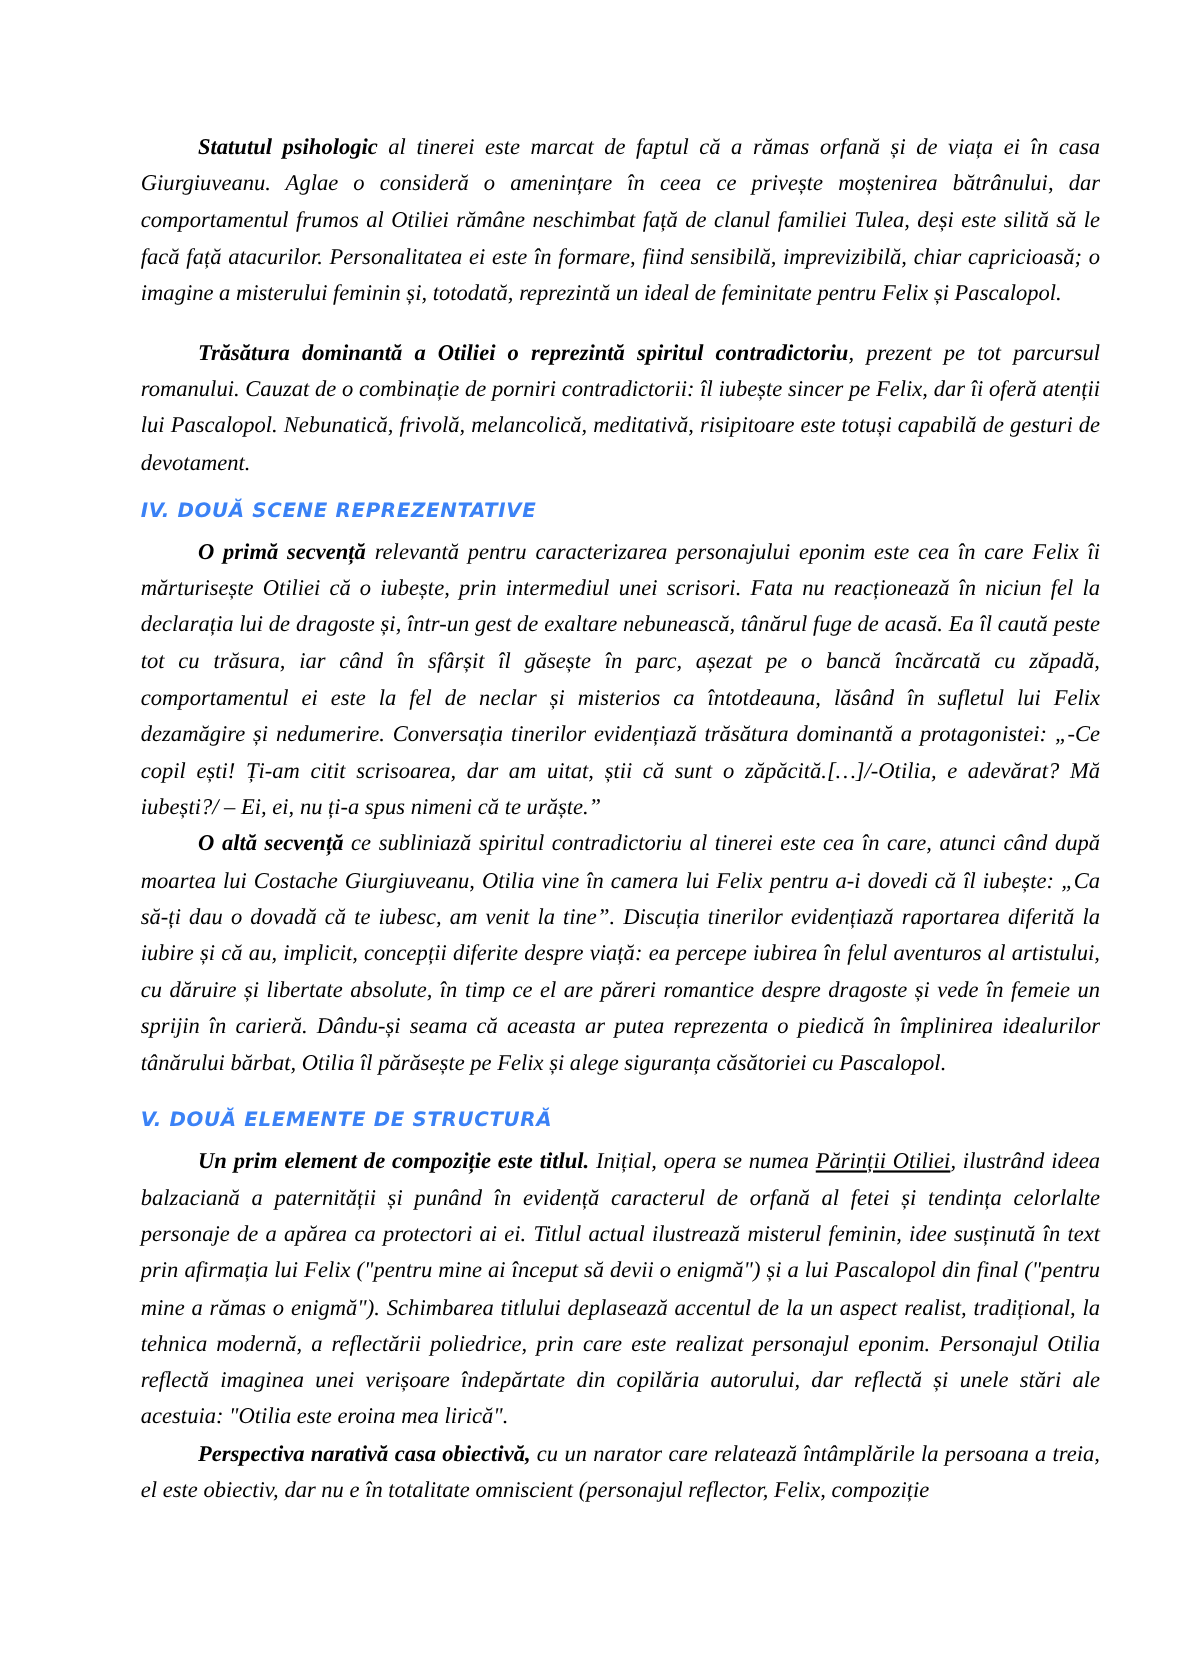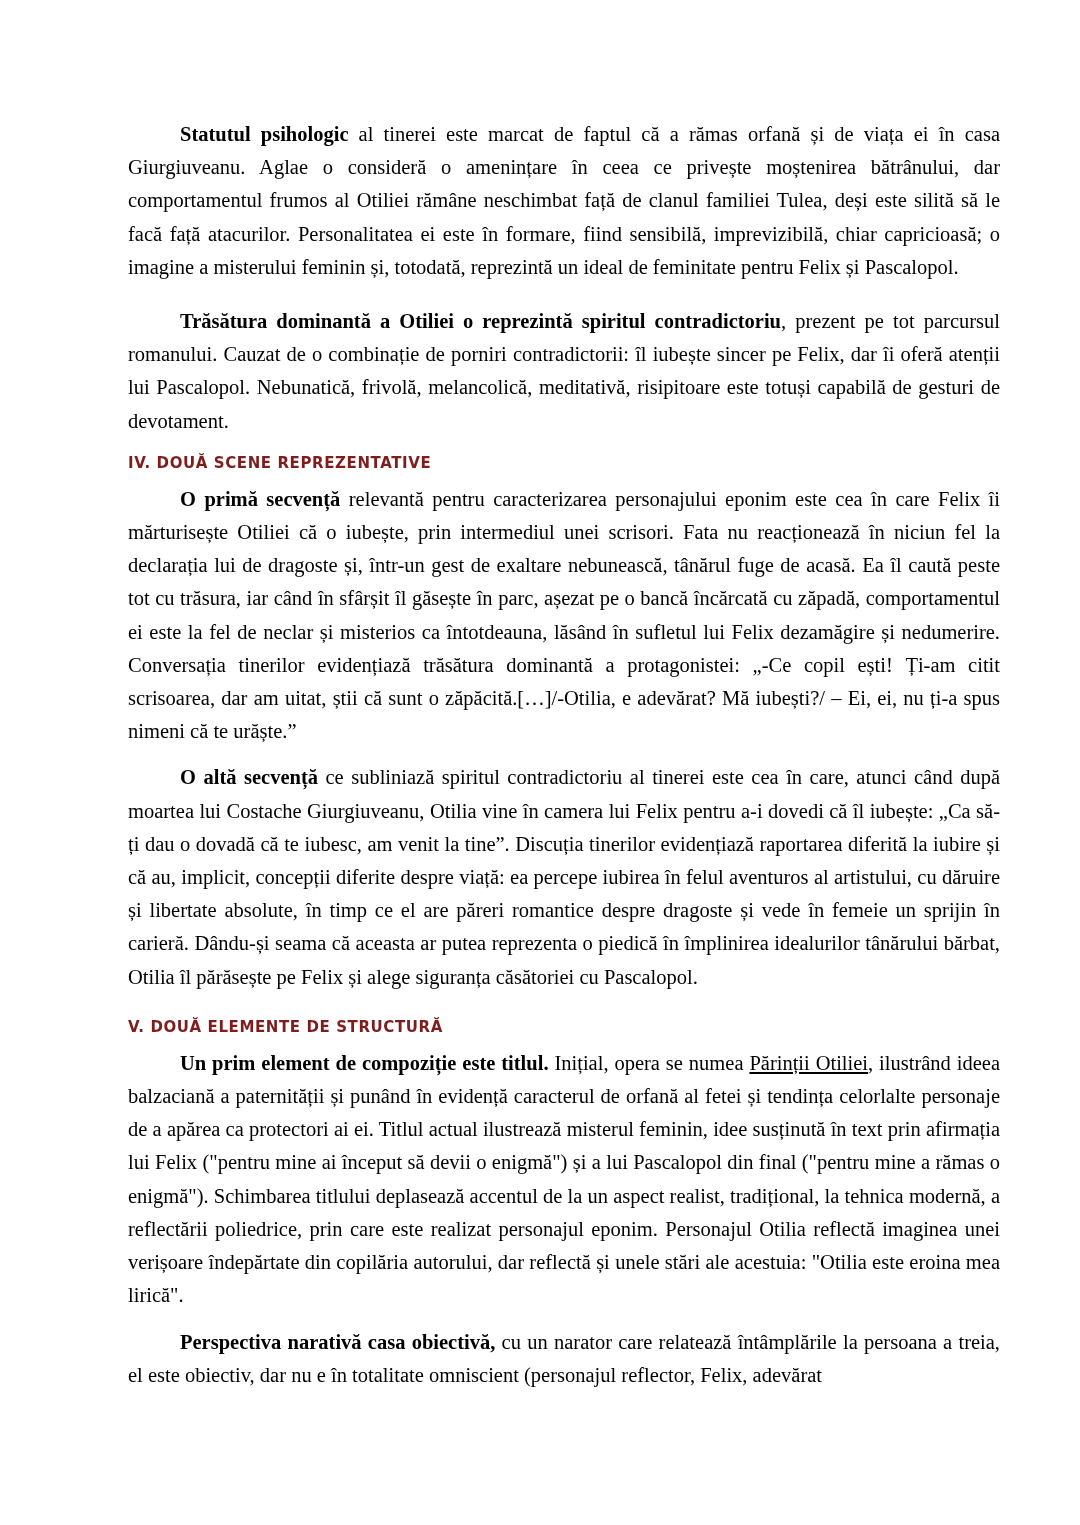--- a/index.html
+++ b/index.html
@@ -11,20 +11,21 @@
     position: relative;
     width: 1080px;
     height: 1525px;
     background: #ffffff;
     box-sizing: border-box;
     padding: 118px 80px 0 128px;
     overflow: hidden;
   }
   .doc-body {
     width: 872px;
+    font-style: italic;
   }
   p.para {
     font-family: "Liberation Serif", "DejaVu Serif", serif;
     font-size: 20.5px;
     line-height: 33.2px;
     text-align: justify;
     text-justify: inter-word;
     color: #000000;
     margin: 0 0 11px 0;
     text-indent: 52px;
@@ -33,37 +34,37 @@
     word-spacing: 0px;
   }
   p.para .lead {
     font-weight: bold;
   }
   p.para .uline {
     text-decoration: underline;
   }
   h2.section-heading {
     font-family: "DejaVu Sans", "Liberation Sans", sans-serif;
-    font-size: 15px;
+    font-size: 18px;
     font-weight: bold;
     letter-spacing: 0.6px;
-    color: #7f1d1d;
+    color: #3b82f6;
     margin: 14px 0 12px 0;
     text-indent: 0;
     text-align: left;
     white-space: nowrap;
   }
   
   #p-statut { margin-bottom: 12px; }
   #p-trasatura { margin-bottom: 6px; margin-top: 21px; }
   #h-iv { margin-top: 16px; margin-bottom: 11px; }
-  #p-prima { margin-bottom: 13px; }
+  #p-prima { margin-bottom: 0; }
   #p-alta { margin-bottom: 24px; }
   #h-v { margin-bottom: 11px; }
-  #p-titlu { margin-bottom: 13px; }
+  #p-titlu { margin-bottom: 0; }
   #p-perspectiva { margin-bottom: 0; }
 </style>
 </head>
 <body>
 
 <div class="page">
   <div class="doc-body">
 
     <p class="para" id="p-statut"><span class="lead">Statutul psihologic</span><span> al tinerei este marcat de faptul că a rămas orfană și de viața ei în casa Giurgiuveanu. Aglae o consideră o amenințare în ceea ce privește moștenirea bătrânului, dar comportamentul frumos al Otiliei rămâne neschimbat față de clanul familiei Tulea, deși este silită să le facă față atacurilor. Personalitatea ei este în formare, fiind sensibilă, imprevizibilă, chiar capricioasă; o imagine a misterului feminin și, totodată, reprezintă un ideal de feminitate pentru Felix și Pascalopol.</span></p>
 
@@ -72,16 +73,16 @@
     <h2 class="section-heading" id="h-iv">IV. DOUĂ SCENE REPREZENTATIVE</h2>
 
     <p class="para" id="p-prima"><span class="lead">O primă secvență</span><span> relevantă pentru caracterizarea personajului eponim este cea în care Felix îi mărturisește Otiliei că o iubește, prin intermediul unei scrisori. Fata nu reacționează în niciun fel la declarația lui de dragoste și, într-un gest de exaltare nebunească, tânărul fuge de acasă. Ea îl caută peste tot cu trăsura, iar când în sfârșit îl găsește în parc, așezat pe o bancă încărcată cu zăpadă, comportamentul ei este la fel de neclar și misterios ca întotdeauna, lăsând în sufletul lui Felix dezamăgire și nedumerire. Conversația tinerilor evidențiază trăsătura dominantă a protagonistei: „-Ce copil ești! Ți-am citit scrisoarea, dar am uitat, știi că sunt o zăpăcită.[…]/-Otilia, e adevărat? Mă iubești?/ – Ei, ei, nu ți-a spus nimeni că te urăște.”</span></p>
 
     <p class="para" id="p-alta"><span class="lead">O altă secvență</span><span> ce subliniază spiritul contradictoriu al tinerei este cea în care, atunci când după moartea lui Costache Giurgiuveanu, Otilia vine în camera lui Felix pentru a-i dovedi că îl iubește: „Ca să-ți dau o dovadă că te iubesc, am venit la tine”.  Discuția tinerilor evidențiază raportarea diferită la iubire și că au, implicit, concepții diferite despre viață: ea percepe iubirea în felul aventuros al artistului, cu dăruire și libertate absolute, în timp ce el are păreri romantice despre dragoste și vede în femeie un sprijin în carieră. Dându-și seama că aceasta ar putea reprezenta o piedică în împlinirea idealurilor tânărului bărbat, Otilia îl părăsește pe Felix și alege siguranța căsătoriei cu Pascalopol.</span></p>
 
     <h2 class="section-heading" id="h-v">V. DOUĂ ELEMENTE DE STRUCTURĂ</h2>
 
     <p class="para" id="p-titlu"><span class="lead">Un prim element de compoziție este titlul.</span><span> Inițial, opera se numea </span><span class="uline">Părinții Otiliei</span><span>, ilustrând ideea balzaciană a paternității și punând în evidență caracterul  de orfană al fetei și tendința celorlalte personaje de a apărea ca protectori ai ei. Titlul actual ilustrează misterul feminin, idee susținută în text prin afirmația lui Felix ("pentru mine ai început să devii o enigmă") și a lui Pascalopol din final ("pentru mine a rămas o enigmă"). Schimbarea titlului deplasează accentul de la un aspect realist, tradițional, la tehnica modernă, a reflectării poliedrice, prin care este realizat personajul eponim. Personajul Otilia reflectă imaginea unei verișoare îndepărtate din copilăria autorului, dar reflectă și unele stări ale acestuia: "Otilia este eroina mea lirică".</span></p>
 
-    <p class="para" id="p-perspectiva"><span class="lead">Perspectiva narativă casa obiectivă,</span><span> cu un narator care relatează întâmplările la persoana a treia, el este obiectiv, dar nu e în totalitate omniscient (personajul reflector, Felix, adevărat</span></p>
+    <p class="para" id="p-perspectiva"><span class="lead">Perspectiva narativă casa obiectivă,</span><span> cu un narator care relatează întâmplările la persoana a treia, el este obiectiv, dar nu e în totalitate omniscient (personajul reflector, Felix, compoziție</span></p>
 
   </div>
 </div>
 
 </body></html>

